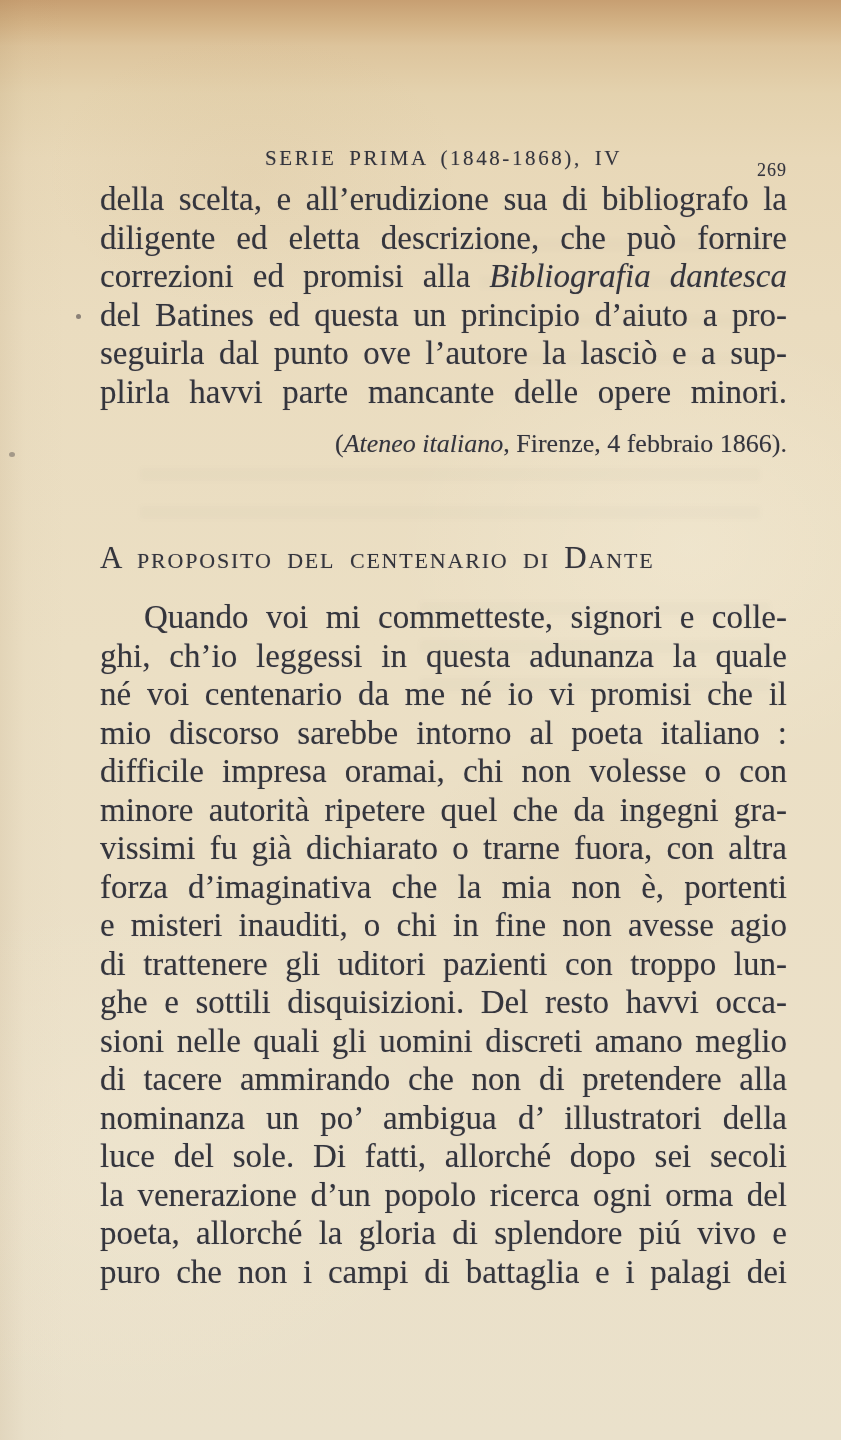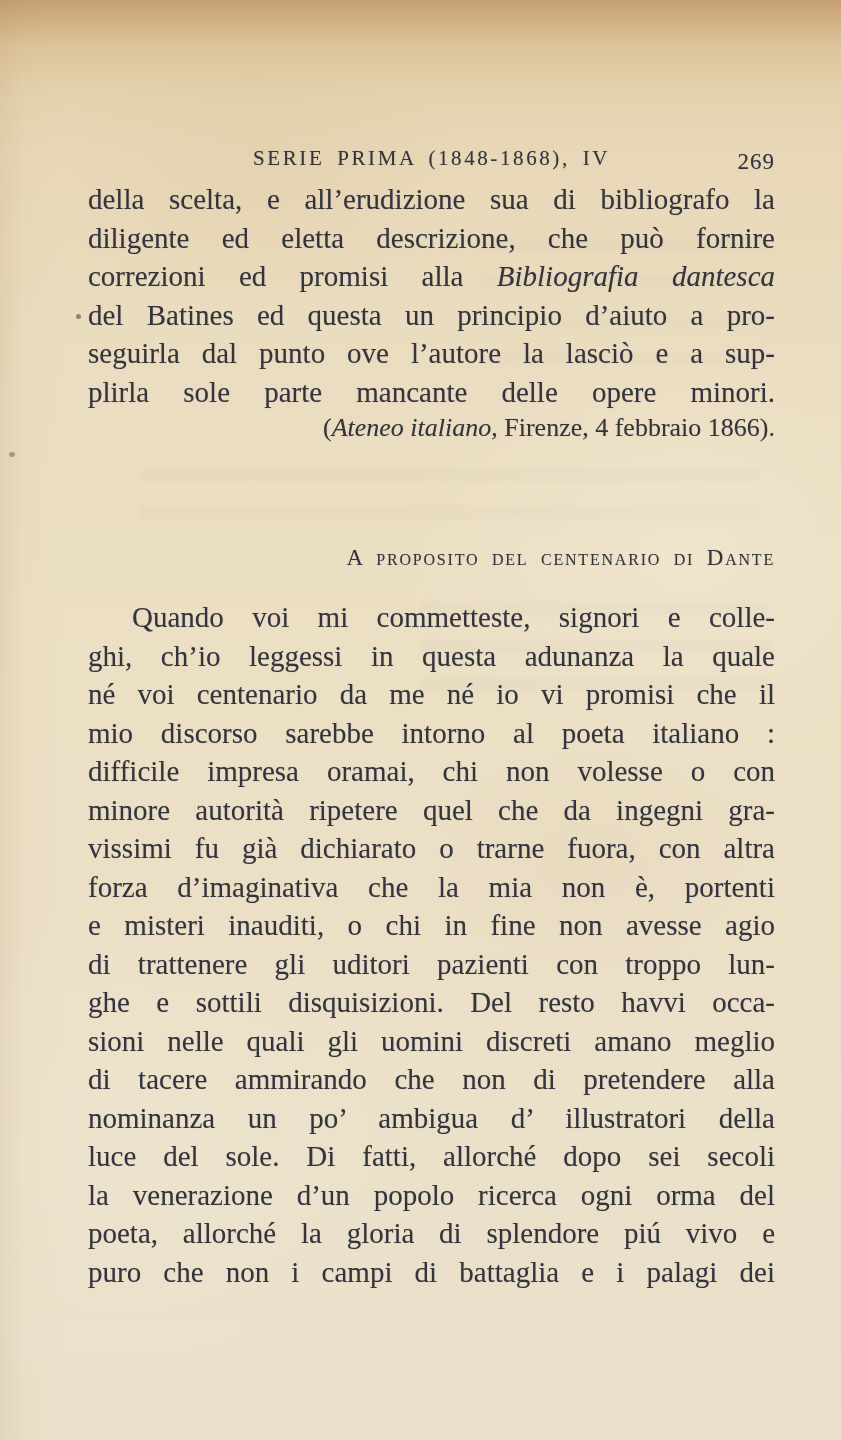--- a/index.html
+++ b/index.html
@@ -12,53 +12,53 @@
   .page {
     position: absolute; inset: 0;
     background-image:
       radial-gradient(ellipse 420px 320px at 82% 38%, rgba(255,252,240,0.22), rgba(255,255,255,0) 70%),
       radial-gradient(ellipse 500px 380px at 15% 80%, rgba(255,250,235,0.12), rgba(255,255,255,0) 70%),
       radial-gradient(ellipse 300px 200px at 30% 12%, rgba(170,130,70,0.06), rgba(255,255,255,0) 70%),
       radial-gradient(ellipse 260px 180px at 70% 60%, rgba(170,130,70,0.05), rgba(255,255,255,0) 70%),
       linear-gradient(90deg, rgba(150,115,70,0.10) 0%, rgba(150,115,70,0.02) 3%, rgba(150,115,70,0) 8%),
       linear-gradient(180deg, #c79f72 0%, #d3b285 1.6%, #ddc49c 3.2%, #e4d2ae 6.5%, #e8d8b8 11%, #eadcbf 22%, #ebdfc4 45%, #ebe0c8 75%, #eae1cb 100%);
   }
-  .ink { color: #34353c; text-shadow: 0 0 1px rgba(55,50,95,0.30); }
+  .ink { color: #34353c; text-shadow: 0 0 1px rgba(55,50,95,0.30); margin-left: 12px; }
   .col { position: absolute; left: 88px; width: 687px; }
 
   .header-row { top: 141px; height: 34px; line-height: 34px; }
   .header-title {
     display: block; text-align: center;
     font-size: 21px; letter-spacing: 2.6px; word-spacing: 5px;
   }
   .page-number {
-    position: absolute; right: 0; top: 4px;
-    font-size: 23px; letter-spacing: 1px;
+    position: absolute; right: 0; top: 12px;
+    font-size: 18px; letter-spacing: 1px;
   }
 
   .tline {
     display: block;
     text-align: justify;
     text-align-last: justify;
     line-height: 38.5px; height: 38.5px;
     white-space: nowrap;
   }
-  .body-text { font-size: 29px; }
+  .body-text { font-size: 33px; }
   .para1 { top: 180px; }
   .para2 { top: 598px; }
   .para2 .tline:first-child { text-indent: 44px; }
   .it { font-style: italic; }
 
-  .citation { top: 411px; font-size: 26px; }
+  .citation { top: 427px; font-size: 26px; }
   .citation .tline { text-align-last: right; line-height: 34px; height: 34px; }
 
   .section-heading {
-    top: 541px; text-align: right;
+    top: 541px; text-align: left;
     font-variant: small-caps;
-    font-size: 23px; letter-spacing: 1.8px; word-spacing: 5px;
+    font-size: 31px; letter-spacing: 1.8px; word-spacing: 5px;
     line-height: 34px;
   }
 
   .speck { position: absolute; border-radius: 50%; background: rgba(60,55,60,0.55); }
   .speck-a { left: 76px; top: 314px; width: 5px; height: 5px; }
   .speck-b { left: 9px;  top: 452px; width: 6px; height: 5px; opacity: .7; }
 
   .ghost {
     position: absolute;
     filter: blur(2px);
@@ -84,21 +84,21 @@
     <span class="header-title">SERIE PRIMA (1848-1868), IV</span>
     <span class="page-number">269</span>
   </div>
 
   <div class="col body-text ink para1">
       <div class="tline"><span>della scelta, e all’erudizione sua di bibliografo la</span></div>
       <div class="tline"><span>diligente ed eletta descrizione, che può fornire</span></div>
       <div class="tline"><span>correzioni ed promisi alla </span><span class="it">Bibliografia dantesca</span></div>
       <div class="tline"><span>del Batines ed questa un principio d’aiuto a pro-</span></div>
       <div class="tline"><span>seguirla dal punto ove l’autore la lasciò e a sup-</span></div>
-      <div class="tline"><span>plirla sole parte mancante delle opere minori.</span></div>
+      <div class="tline"><span>plirla havvi parte mancante delle opere minori.</span></div>
     </div>
 
   <div class="col ink citation">
       <div class="tline"><span>(</span><span class="it">Ateneo italiano</span><span>, Firenze, 4 febbraio 1866).</span></div>
     </div>
 
   <div class="col ink section-heading">A proposito del centenario di Dante</div>
 
   <div class="col body-text ink para2">
       <div class="tline"><span>Quando voi mi commetteste, signori e colle-</span></div>

